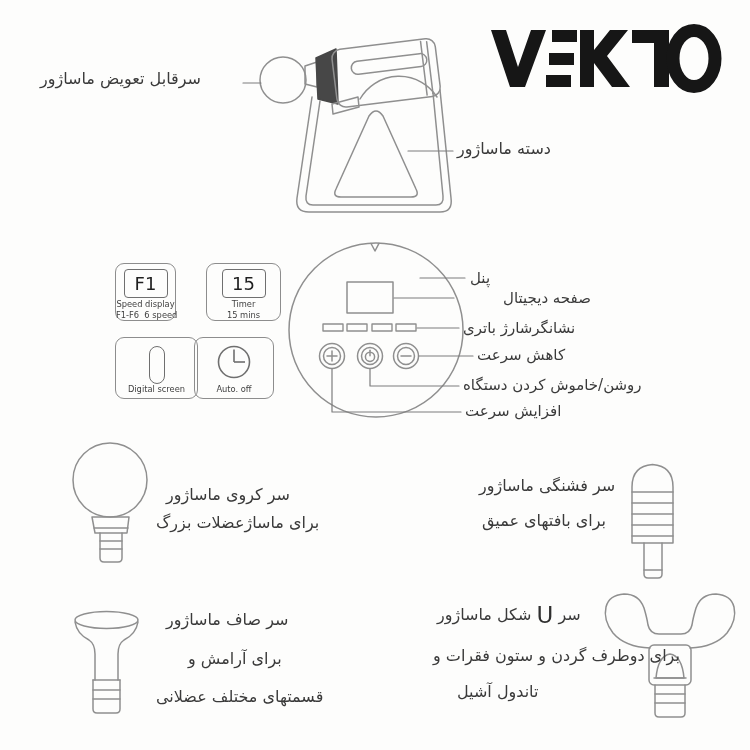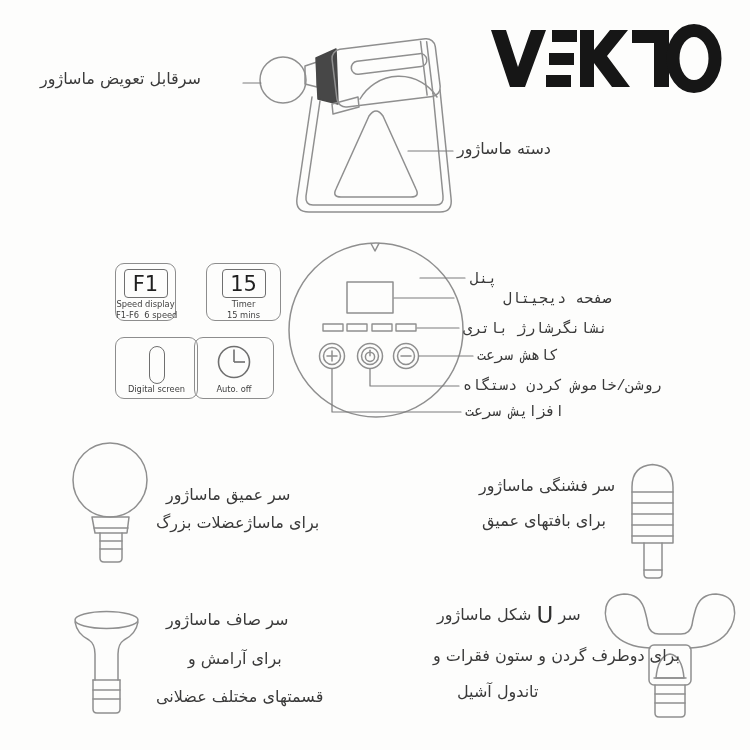--- a/index.html
+++ b/index.html
@@ -13,38 +13,38 @@
 
   
   .fa{
     position:absolute;
     direction:rtl;
     white-space:nowrap;
     color:#3a3a3a;
     font-size:16px;
     letter-spacing:0px;
   }
-  .fa.sm{font-size:15px;font-family:Liberation Mono, monospace;}
+  .fa.sm{font-size:15px;}
   .big-u{font-size:23px;line-height:16px;vertical-align:-3px;color:#2f2f2f;}
 
   
   .card{
     position:absolute;
     border:1.6px solid #8d8d8d;
     border-radius:9px;
     box-sizing:border-box;
     text-align:center;
   }
   .card .valbox{
     width:42px;height:27px;
     margin:5px auto 1px auto;
     border:1.6px solid #6f6f6f;
     border-radius:4px;
     display:flex;align-items:center;justify-content:center;
-    font-size:21px;color:#1f1f1f;
+    font-size:18px;color:#1f1f1f;
   }
   .card .cap{
     font-size:8.3px;color:#3f3f3f;line-height:1.35;white-space:pre;
   }
   .card .cap-bottom{
     position:absolute;bottom:4px;left:0;width:100%;
     font-size:8.3px;color:#3f3f3f;white-space:pre;
   }
   .pill{
     width:14px;height:36px;
@@ -216,21 +216,21 @@
     <div class="cap-bottom">Auto. off</div>
   </div>
 
   <div class="fa sm" style="left:470px;top:269px;">پنل</div>
   <div class="fa sm" style="left:458px;top:289px;padding-left:45px;">صفحه دیجیتال</div>
   <div class="fa sm" style="left:463px;top:319px;">نشانگرشارژ باتری</div>
   <div class="fa sm" style="left:477px;top:346px;">کاهش سرعت</div>
   <div class="fa sm" style="left:463px;top:376px;">روشن/خاموش کردن دستگاه</div>
   <div class="fa sm" style="left:465px;top:402px;">افزایش سرعت</div>
 
-  <div class="fa" style="left:166px;top:485px;">سر عمیق ماساژور</div>
+  <div class="fa" style="left:166px;top:485px;">سر کروی ماساژور</div>
   <div class="fa" style="left:156px;top:513px;">برای ماساژعضلات بزرگ</div>
 
   <div class="fa" style="left:479px;top:476px;">سر فشنگی ماساژور</div>
   <div class="fa" style="left:482px;top:511px;">برای بافتهای عمیق</div>
 
   <div class="fa" style="left:166px;top:610px;">سر صاف ماساژور</div>
   <div class="fa" style="left:188px;top:649px;">برای آرامش و</div>
   <div class="fa" style="left:156px;top:687px;">قسمتهای مختلف عضلانی</div>
 
   <div class="fa" style="left:437px;top:605px;">

